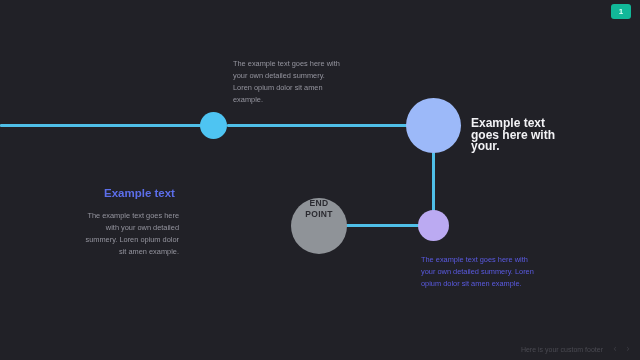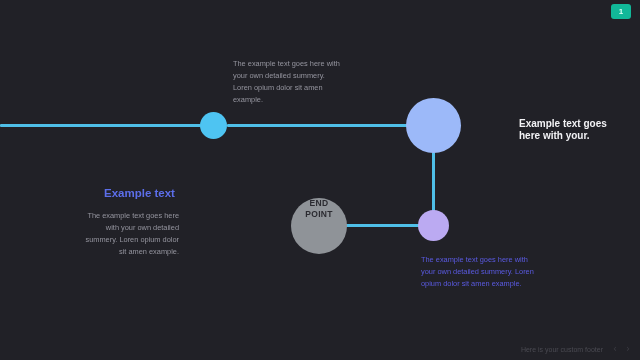--- a/index.html
+++ b/index.html
@@ -108,24 +108,23 @@
     font-size: 7.4px;
     line-height: 12px;
     text-align: left;
   }
   .label-right {
     position: absolute;
     left: 471px;
     top: 118px;
     width: 90px;
     color: #f2f2f5;
-    font-size: 10px;
+    font-size: 12px;
     line-height: 11.5px;
     font-weight: 700;
-    margin-left: 48px;
   }
   .heading-left {
     position: absolute;
     left: 104px;
     top: 186px;
     width: 100px;
     color: #5c6ee9;
     font-size: 11.5px;
     line-height: 14px;
     font-weight: 700;

